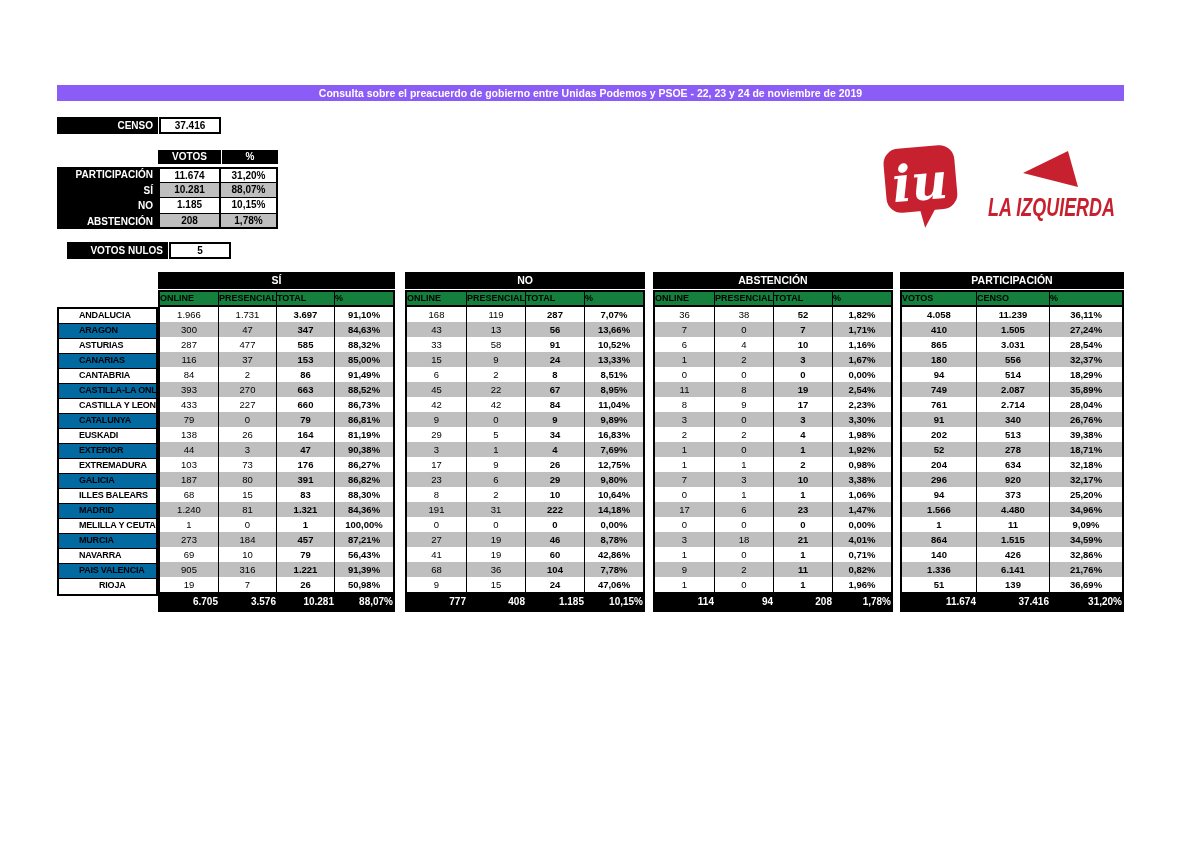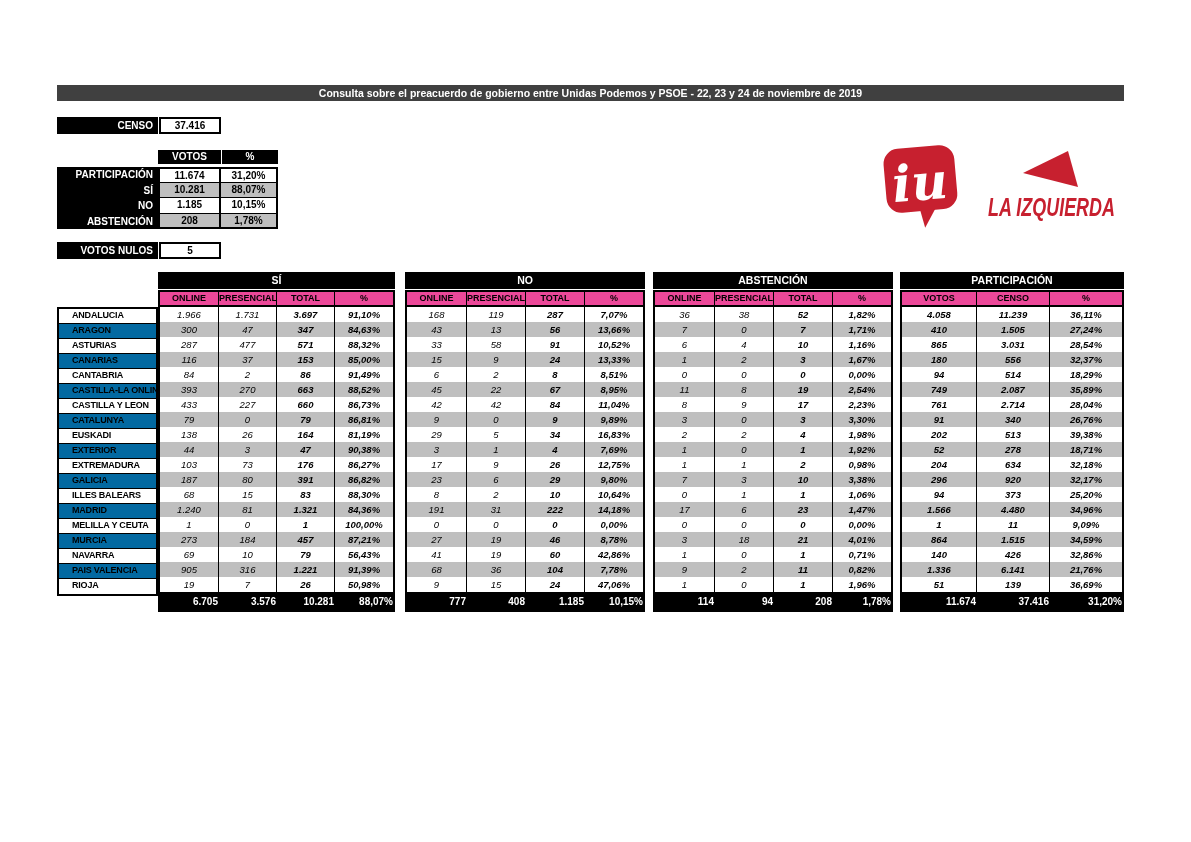--- a/index.html
+++ b/index.html
@@ -1,20 +1,20 @@
 <!DOCTYPE html>
 <html><head>
 <meta charset="utf-8">
 <style>
   html,body{margin:0;padding:0;background:#fff;}
   body{width:1191px;height:842px;font-family:"Liberation Sans",sans-serif;color:#000;}
   .page{position:relative;width:1191px;height:842px;background:#fff;overflow:hidden;}
 
   
-  .title-bar{position:absolute;left:57px;top:85px;width:1067px;height:16px;background:#404040;color:#fff;
+  .title-bar{position:absolute;left:57px;top:85px;width:1067px;height:16px;background:#8b5cf6;color:#fff;
     font-weight:bold;font-size:10.5px;display:flex;align-items:center;justify-content:center;letter-spacing:0;}
 
   
   .inline-field{position:absolute;display:flex;align-items:stretch;}
   .f-label{width:101px;height:17px;background:#000;color:#fff;font-weight:bold;font-size:10px;
     display:flex;align-items:center;justify-content:flex-end;padding-right:5px;box-sizing:border-box;}
   .f-value{width:62px;height:17px;border:2px solid #000;background:#fff;font-weight:bold;font-size:10px;
     display:flex;align-items:center;justify-content:center;box-sizing:border-box;margin-left:1px;}
 
   
@@ -32,35 +32,35 @@
   .sv.last{border-bottom:2px solid #000;}
   .sv.g{background:#BFBFBF;}
 
   
   .logo{position:absolute;left:880px;top:142px;width:245px;height:96px;}
 
   
   .results{position:absolute;left:57px;top:272px;display:flex;align-items:flex-start;}
   .region-col{width:101px;margin-top:35px;border:2px solid #000;box-sizing:border-box;background:#fff;}
   .region-cell{height:15px;box-sizing:border-box;border-bottom:1px solid #000;font-weight:bold;font-size:9px;
-    line-height:13.5px;padding-left:13px;white-space:nowrap;letter-spacing:-0.2px;background:#fff;}
-  .region-cell:last-child{border-bottom:none;}
+    line-height:13.5px;padding-left:20px;white-space:nowrap;letter-spacing:-0.2px;background:#fff;}
+  .region-cell:last-child{border-bottom:none;margin-left:20px;}
   .region-cell.stripe{background:#0369a1;}
 
   .group{margin-left:0;}
   .group.gap10{margin-left:10px;}
   .group.gap8{margin-left:8px;}
   .group.gap7{margin-left:7px;}
   .g-title{height:17px;background:#000;color:#fff;font-weight:bold;font-size:10.5px;text-align:center;
     line-height:17px;border-bottom:1px solid #fff;}
   .g-cols{display:grid;border:2px solid #000;box-sizing:border-box;height:17px;background:#D9D9D9;}
-  .g-cols .hcell{box-sizing:border-box;font-weight:bold;font-size:9px;text-align:center;line-height:13px;
-    background:#ec4899;border-left:1px solid #000;}
+  .g-cols .hcell{box-sizing:border-box;font-weight:bold;font-size:9px;line-height:13px;
+    background:#15803d;border-left:1px solid #000;}
   .g-cols .hcell:first-child{border-left:none;}
-  .g-body{display:grid;border:2px solid #000;border-top:none;box-sizing:border-box;grid-auto-rows:15px;background:#fff;font-style:italic;}
+  .g-body{display:grid;border:2px solid #000;border-top:none;box-sizing:border-box;grid-auto-rows:15px;background:#fff;}
   .cell{box-sizing:border-box;font-size:9.5px;text-align:center;line-height:15px;background:#fff;white-space:nowrap;}
   .cell.stripe{background:#BFBFBF;}
   .cell.bl{border-left:1.5px solid #000;}
   .cell.b{font-weight:bold;}
   .g-total{display:grid;background:#000;height:18px;box-sizing:border-box;border:2px solid #000;border-top:none;}
   .g-total .tcell{color:#fff;font-weight:bold;font-size:10px;text-align:right;line-height:16px;white-space:nowrap;}
 
   .g-si .grid4{grid-template-columns:58px 58px 58px 59px;}
   .g-no .grid4{grid-template-columns:59px 59px 59px 59px;}
   .g-abs .grid4{grid-template-columns:59px 59px 59px 59px;}
@@ -93,21 +93,21 @@
 
     <div class="slabel">NO</div>
     <div class="sv c1">1.185</div>
     <div class="sv c2">10,15%</div>
 
     <div class="slabel">ABSTENCIÓN</div>
     <div class="sv c1 g last">208</div>
     <div class="sv c2 g last">1,78%</div>
   </div>
 
-  <div class="inline-field" style="left:57px;top:242px;">
+  <div class="inline-field" style="left:67px;top:242px;">
     <div class="f-label">VOTOS NULOS</div>
     <div class="f-value">5</div>
   </div>
 
   <div class="logo">
     <svg width="245" height="96" viewBox="0 0 245 96" xmlns="http://www.w3.org/2000/svg">
       <g transform="rotate(-5 40 38)">
         <polygon points="36,60 58,60 41,86" fill="#C7202F"></polygon>
         <rect x="5" y="5" width="71" height="64" rx="15" fill="#C7202F"></rect>
         <text x="12" y="58" font-family="'DejaVu Serif', serif" font-style="italic" font-weight="bold" font-size="50" fill="#ffffff">iu</text>
@@ -152,21 +152,21 @@
           <div class="cell">1.966</div>
           <div class="cell bl">1.731</div>
           <div class="cell bl b">3.697</div>
           <div class="cell bl b">91,10%</div>
           <div class="cell stripe">300</div>
           <div class="cell stripe bl">47</div>
           <div class="cell stripe bl b">347</div>
           <div class="cell stripe bl b">84,63%</div>
           <div class="cell">287</div>
           <div class="cell bl">477</div>
-          <div class="cell bl b">571</div>
+          <div class="cell bl b">585</div>
           <div class="cell bl b">88,32%</div>
           <div class="cell stripe">116</div>
           <div class="cell stripe bl">37</div>
           <div class="cell stripe bl b">153</div>
           <div class="cell stripe bl b">85,00%</div>
           <div class="cell">84</div>
           <div class="cell bl">2</div>
           <div class="cell bl b">86</div>
           <div class="cell bl b">91,49%</div>
           <div class="cell stripe">393</div>

